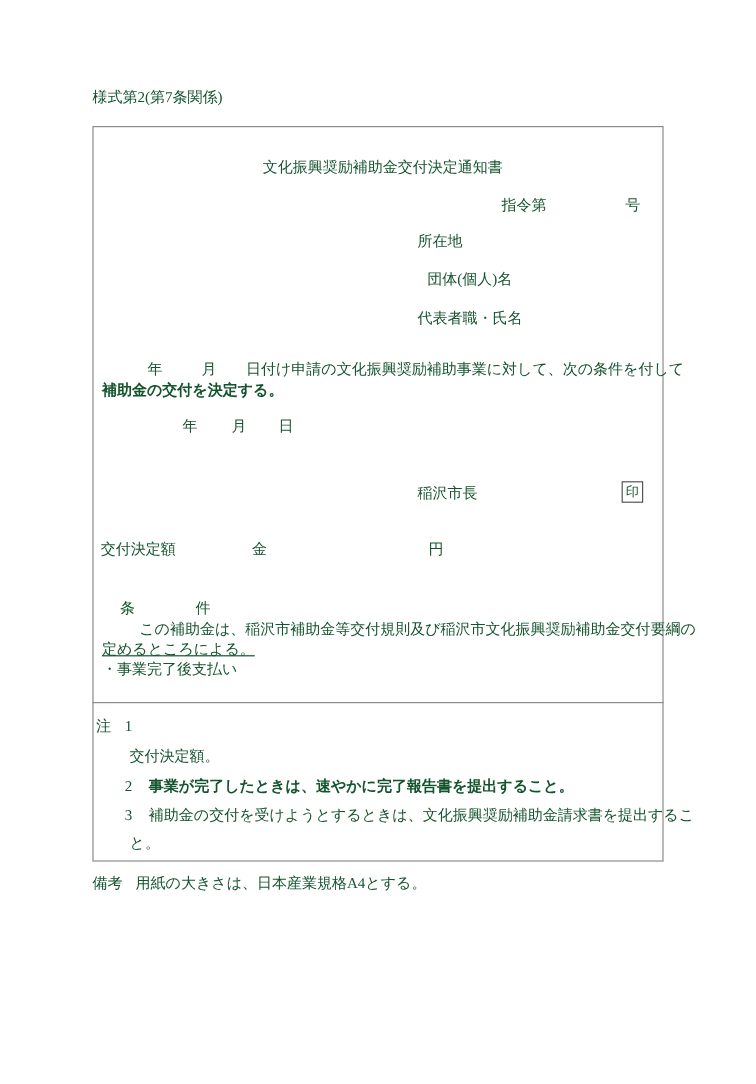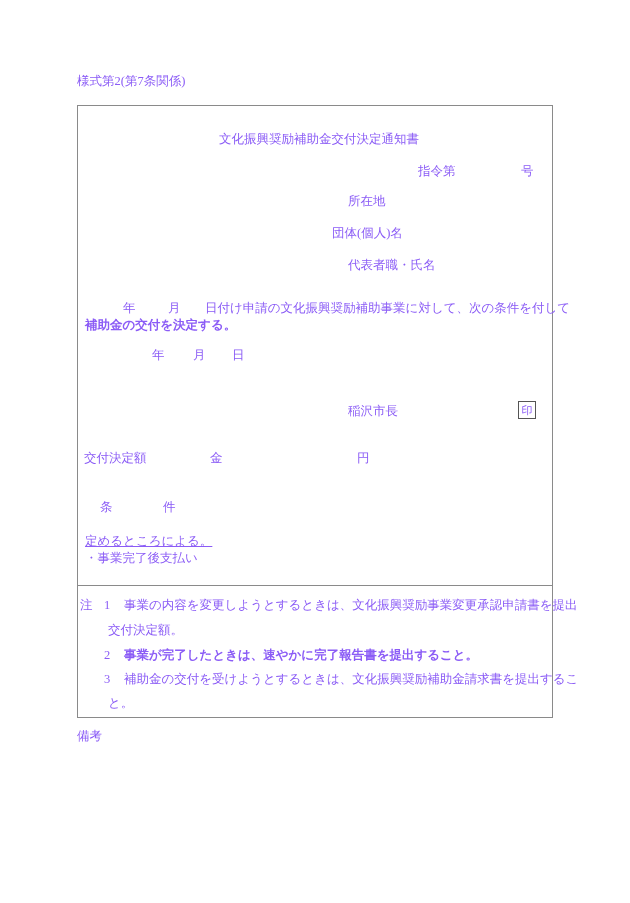--- a/index.html
+++ b/index.html
@@ -3,21 +3,21 @@
 <meta charset="utf-8">
 <style>
   * { margin: 0; padding: 0; box-sizing: border-box; }
   html, body { background: #ffffff; }
   .page {
     position: relative;
     width: 630px;
     height: 903px;
     background: #ffffff;
     font-family: "Liberation Serif", "DejaVu Serif", serif;
-    color: #8b5cf6;
+    color: #14532d;
     font-size: 12.5px;
     overflow: hidden;
   }
   .abs {
     position: absolute;
     white-space: nowrap;
     line-height: 1.15;
   }
   .doc-box {
     position: absolute;
@@ -58,21 +58,21 @@
   <div class="abs" style="left:77px; top:74px;">様式第2(第7条関係)</div>
 
   <div class="doc-box"></div>
 
   <div class="abs" style="left:219px; top:132px;">文化振興奨励補助金交付決定通知書</div>
 
   <div class="abs" style="left:418px; top:164px;">指令第</div>
   <div class="abs" style="left:521px; top:164px;">号</div>
 
   <div class="abs" style="left:348px; top:194px;">所在地</div>
-  <div class="abs" style="left:332px; top:226px;">団体(個人)名</div>
+  <div class="abs" style="left:356px; top:226px;">団体(個人)名</div>
   <div class="abs" style="left:348px; top:258px;">代表者職・氏名</div>
 
   <div class="abs" style="left:123px; top:301px;">年</div>
   <div class="abs" style="left:168px; top:301px;">月</div>
   <div class="abs" style="left:205px; top:301px;">日付け申請の文化振興奨励補助事業に対して、次の条件を付して</div>
   <div class="abs" style="left:85px; top:318px;font-weight:bold;">補助金の交付を決定する。</div>
 
   <div class="abs" style="left:152px; top:348px;">年</div>
   <div class="abs" style="left:193px; top:348px;">月</div>
   <div class="abs" style="left:232px; top:348px;">日</div>
@@ -81,33 +81,34 @@
   <div class="seal-box">
     <span>印</span>
   </div>
 
   <div class="abs" style="left:84px; top:451px;">交付決定額</div>
   <div class="abs" style="left:210px; top:451px;">金</div>
   <div class="abs" style="left:357px; top:451px;">円</div>
 
   <div class="abs" style="left:100px; top:500px;">条</div>
   <div class="abs" style="left:163px; top:500px;">件</div>
+  <div class="abs" style="left:116px; top:517px;">この補助金は、稲沢市補助金等交付規則及び稲沢市文化振興奨励補助金交付要綱の</div>
   <div class="abs" style="left:85px; top:534px;text-decoration:underline;">定めるところによる。</div>
   <div class="abs" style="left:85px; top:551px;text-align:center;">・事業完了後支払い</div>
 
   <div class="hline"></div>
 
   <div class="abs" style="left:80px; top:598px;">注</div>
 
   <div class="abs" style="left:104px; top:598px;">1</div>
-  <div class="abs" style="left:124px; top:598px;">事業の内容を変更しようとするときは、文化振興奨励事業変更承認申請書を提出</div>
   <div class="abs" style="left:108px; top:623px;">交付決定額。</div>
 
   <div class="abs" style="left:104px; top:648px;">2</div>
   <div class="abs" style="left:124px; top:648px;font-weight:bold;">事業が完了したときは、速やかに完了報告書を提出すること。</div>
 
   <div class="abs" style="left:104px; top:672px;">3</div>
   <div class="abs" style="left:124px; top:672px;">補助金の交付を受けようとするときは、文化振興奨励補助金請求書を提出するこ</div>
   <div class="abs" style="left:108px; top:696px;">と。</div>
 
   <div class="abs" style="left:77px; top:729px;">備考</div>
+  <div class="abs" style="left:113px; top:729px;">用紙の大きさは、日本産業規格A4とする。</div>
 
 </div>
 
 </body></html>

